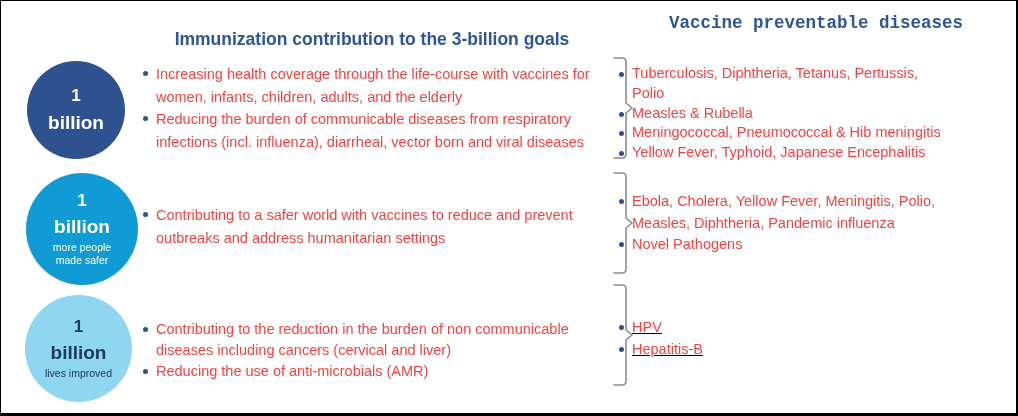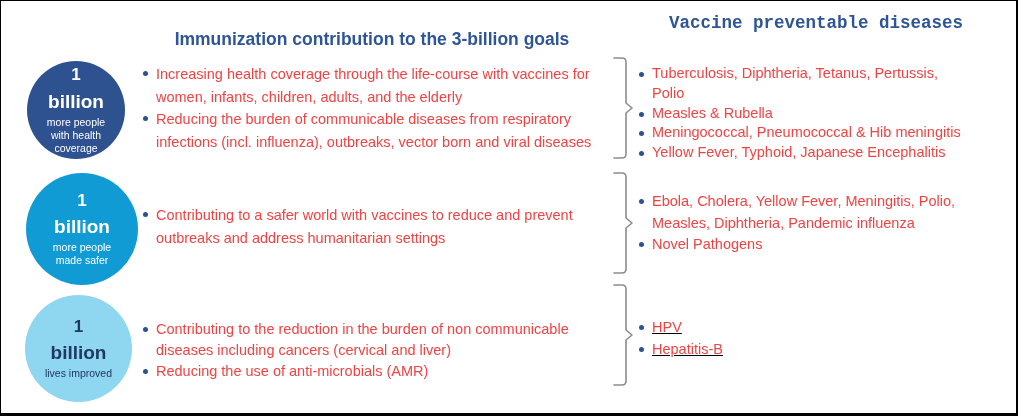--- a/index.html
+++ b/index.html
@@ -48,21 +48,21 @@
     font-size:14.5px;
     color:#ef4444;
   }
   ul.blist li::before{
     content:"";
     position:absolute;left:2px;top:8px;
     width:5px;height:5px;border-radius:50%;
     background:#2E5190;
   }
   .goals-list{left:140px;width:472px;}
-  .dis-list{left:636px;width:336px;}
+  .dis-list{left:616px;width:336px;}
   .g1{top:62px;}   .g1 li{line-height:22.5px;}
   .g2{top:203px;}  .g2 li{line-height:22.5px;}
   .g3{top:318px;}  .g3 li{line-height:21px;}
   .d1{top:63px;}   .d1 li{line-height:19.8px;}
   .d2{top:190px;}  .d2 li{line-height:21.5px;}
   .d3{top:316px;text-decoration:underline;}  .d3 li{line-height:21.5px;}
   .row2 li::before{background:#2196D6;}
   .row3 li::before{background:#9BD9F2;}
   .d1 li::before{top:7px;} .d2 li::before{top:8px;} .d3 li::before{top:8px;}
 
@@ -77,38 +77,37 @@
 <body>
 
 <div class="canvas">
 
   <div class="heading goals">Immunization contribution to the 3-billion goals</div>
   <div class="heading diseases">Vaccine preventable diseases</div>
 
   <div class="circle c1">
     <div class="num">1</div>
     <div class="unit">billion</div>
-    <div class="cap">more people with health coverage</div>
   </div>
 
   <div class="circle c2">
     <div class="num">1</div>
     <div class="unit">billion</div>
     <div class="cap">more people made safer</div>
   </div>
 
   <div class="circle c3">
     <div class="num">1</div>
     <div class="unit">billion</div>
     <div class="cap">lives improved</div>
   </div>
 
   <ul class="blist goals-list g1 row1">
     <li>Increasing health coverage through the life-course with vaccines for women, infants, children, adults, and the elderly</li>
-    <li>Reducing the burden of communicable diseases from respiratory infections (incl. influenza), outbreaks, vector born and viral diseases</li>
+    <li>Reducing the burden of communicable diseases from respiratory infections (incl. influenza), diarrheal, vector born and viral diseases</li>
   </ul>
   <ul class="blist goals-list g3 row3">
     <li>Contributing to the reduction in the burden of non communicable diseases including cancers (cervical and liver)</li>
     <li>Reducing the use of anti-microbials (AMR)</li>
   </ul>
   <ul class="blist goals-list g2 row2">
     <li>Contributing to a safer world with vaccines to reduce and prevent outbreaks and address humanitarian settings</li>
   </ul>
 
   <div class="brace b1">

